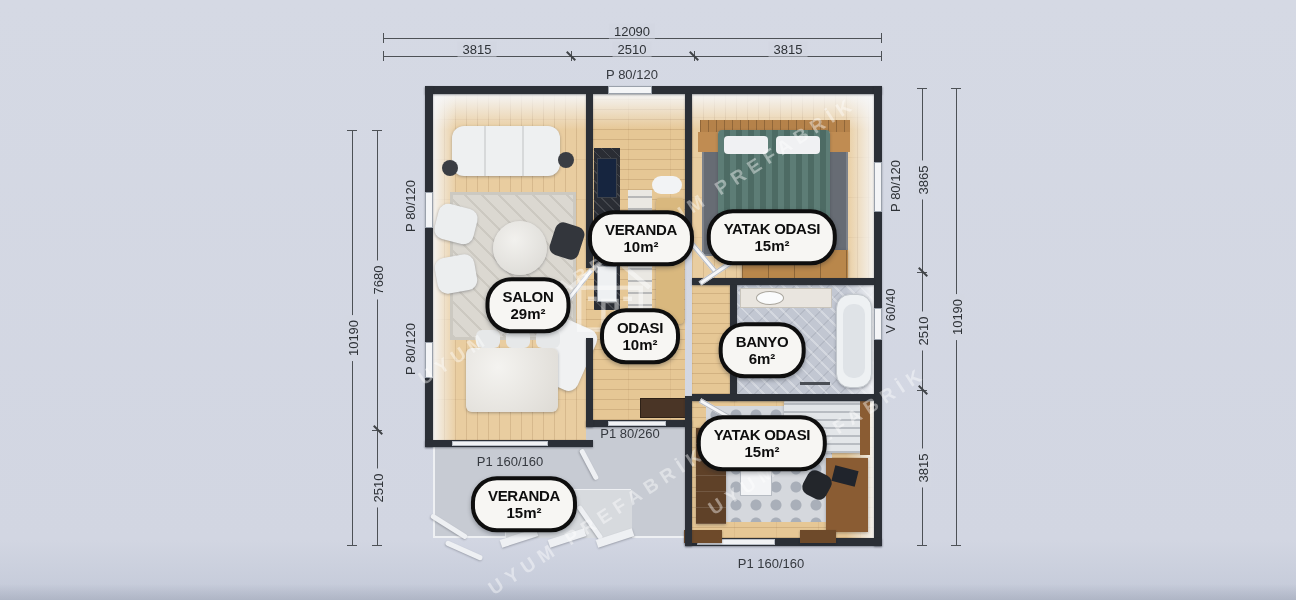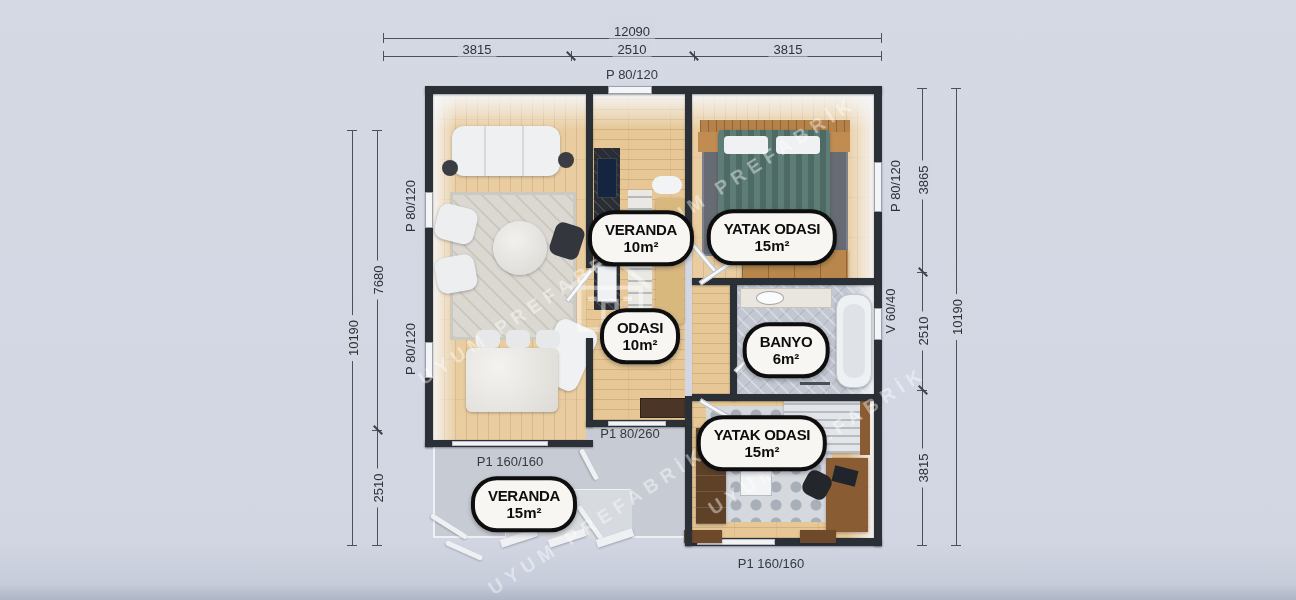--- a/index.html
+++ b/index.html
@@ -243,25 +243,29 @@
   <div class="abs plainlabel" style="left:771px; top:563px; z-index:45;">P1 160/160</div>
 
   <div class="abs badge" style="left:641px; top:238px;">
     <div class="rname">VERANDA</div>
     <div class="rarea">10m²</div>
   </div>
   <div class="abs badge" style="left:772px; top:237px;">
     <div class="rname">YATAK ODASI</div>
     <div class="rarea">15m²</div>
   </div>
+  <div class="abs badge" style="left:528px; top:305px;">
+    <div class="rname">SALON</div>
+    <div class="rarea">29m²</div>
+  </div>
   <div class="abs badge" style="left:640px; top:336px;">
     <div class="rname">ODASI</div>
     <div class="rarea">10m²</div>
   </div>
-  <div class="abs badge" style="left:786px; top:350px;">
+  <div class="abs badge" style="left:762px; top:350px;">
     <div class="rname">BANYO</div>
     <div class="rarea">6m²</div>
   </div>
   <div class="abs badge" style="left:762px; top:443px;">
     <div class="rname">YATAK ODASI</div>
     <div class="rarea">15m²</div>
   </div>
   <div class="abs badge" style="left:524px; top:504px;">
     <div class="rname">VERANDA</div>
     <div class="rarea">15m²</div>

